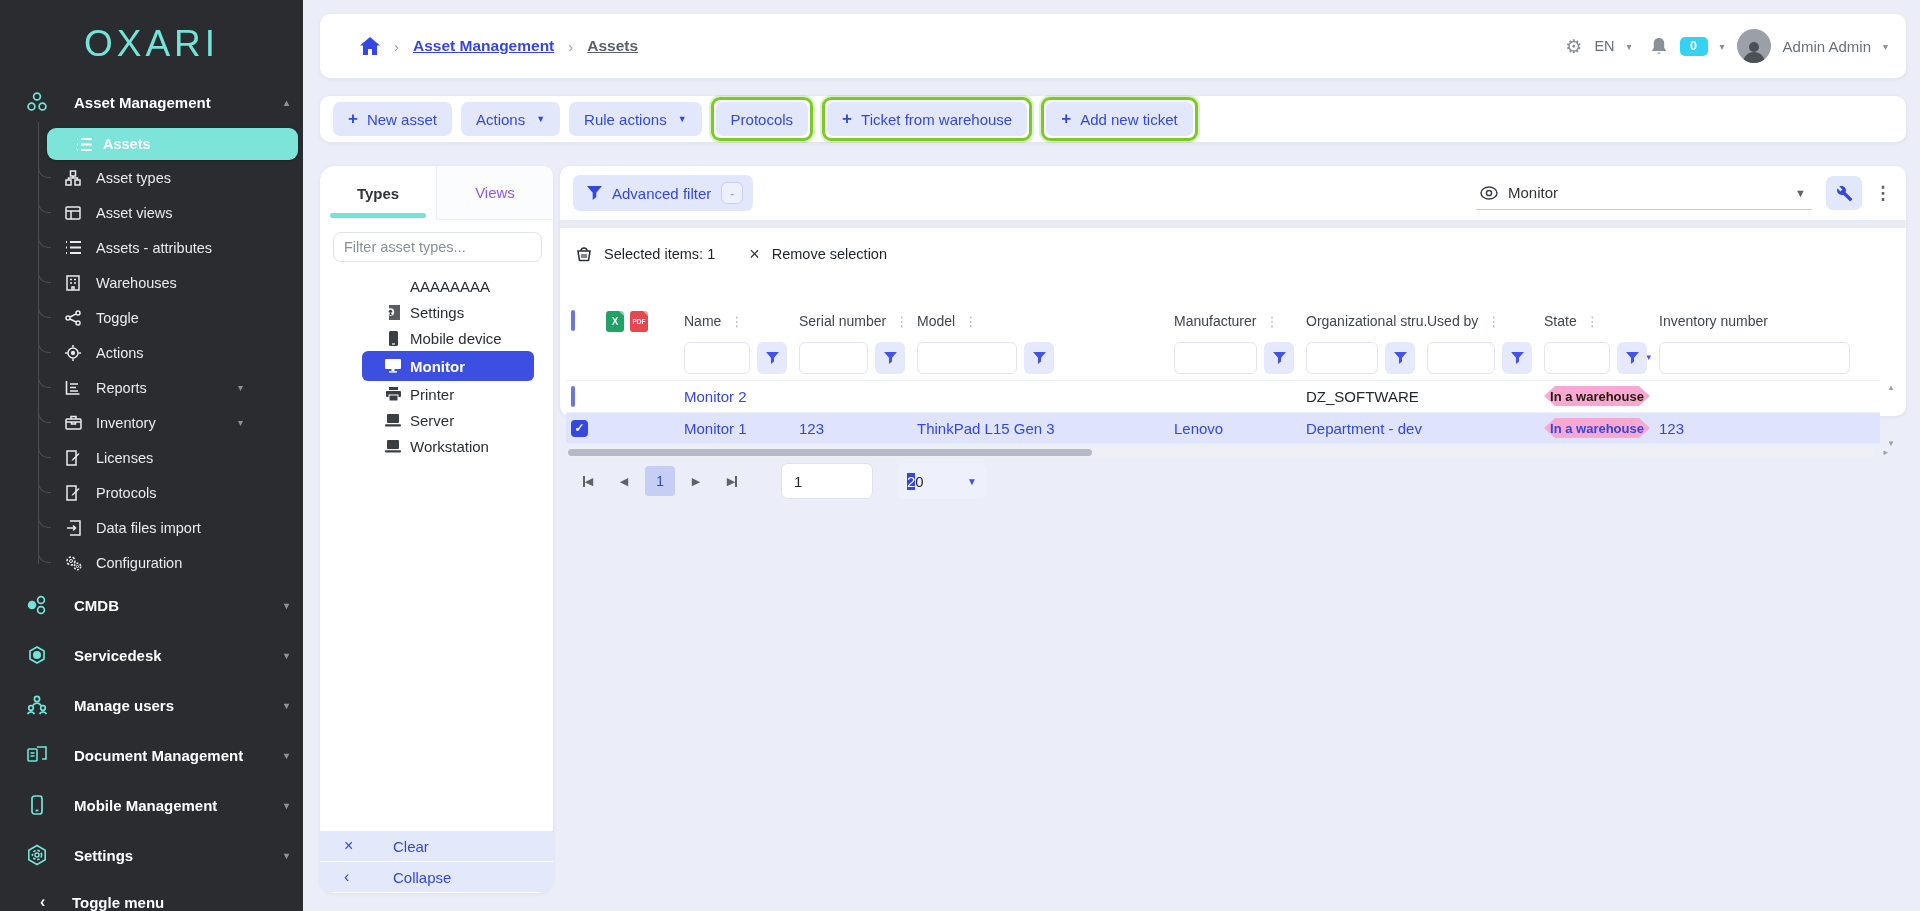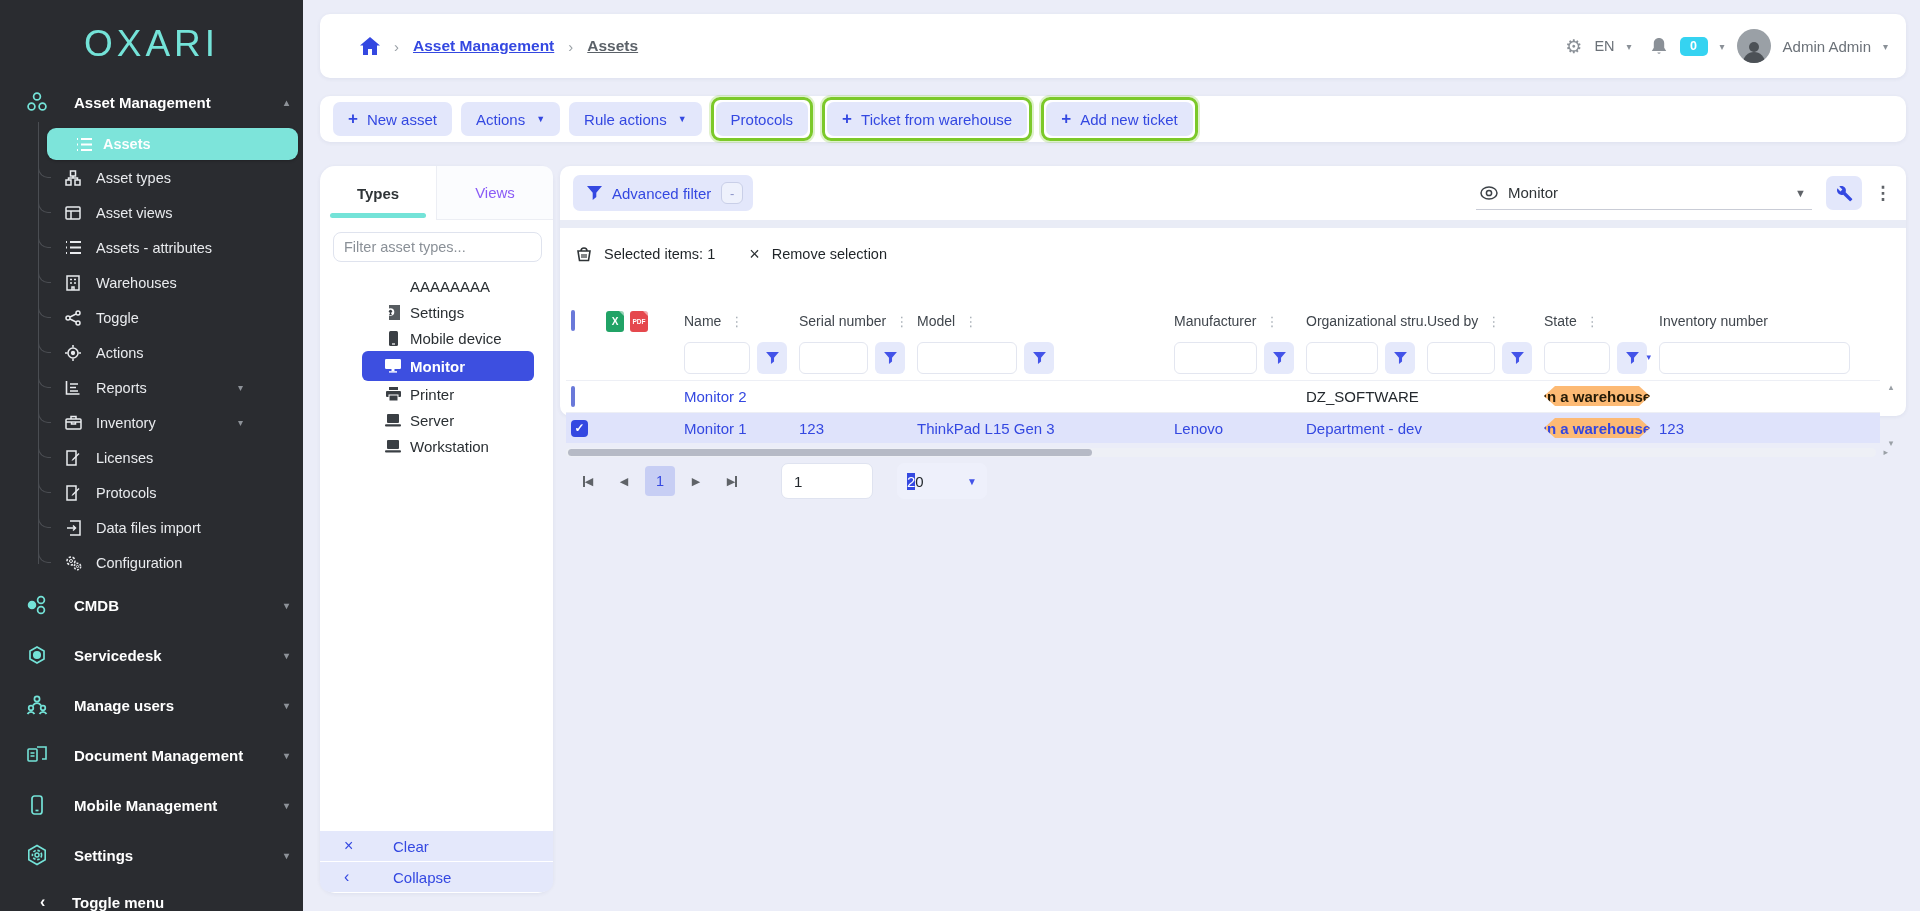--- a/index.html
+++ b/index.html
@@ -101,21 +101,21 @@
   .fsel { position:relative; }
   .fsel .selcaret { position:absolute; right:8px; top:11px; font-size:9px; color:#4353e8; pointer-events:none; }
   .fbtn { width:30px; height:32px; flex:none; background:#e5e9fb; border:none; border-radius:6px; display:flex; align-items:center; justify-content:center; cursor:pointer; }
 
   .trow { position:absolute; left:6px; right:26px; height:31px; border-top:1px solid #edeff5; font-size:15px; color:#3448e1; cursor:pointer; }
   .trow .cell { white-space:nowrap; overflow:hidden; }
   .trow.selected { background:#dfe3fb; }
   .cb { width:17px; height:17px; border:2px solid #6a79d9; border-radius:4px; background:#fff; margin-left:5px; cursor:pointer; }
   .cb.checked { background:#3448e1; border-color:#3448e1; color:#fff; font-size:12px; display:flex; align-items:center; justify-content:center; font-weight:700; }
   .dark-cell { color:#23282d; }
-  .badge { width:106px; height:20px; background:#fdba74; clip-path:polygon(11px 0, calc(100% - 11px) 0, 100% 50%, calc(100% - 11px) 100%, 11px 100%, 0 50%); display:flex; align-items:center; justify-content:center; font-size:15px; font-weight:700; }
+  .badge { width:106px; height:20px; background:#f9a8d4; clip-path:polygon(11px 0, calc(100% - 11px) 0, 100% 50%, calc(100% - 11px) 100%, 11px 100%, 0 50%); display:flex; align-items:center; justify-content:center; font-size:13px; font-weight:700; }
   .badge.b1 { color:#241a06; }
   .badge.b2 { color:#3346e0; }
 
   .exp-icons { display:flex; gap:6px; align-items:center; }
   .exp { width:18px; height:21px; border-radius:3px; color:#fff; display:flex; align-items:center; justify-content:center; font-weight:700; cursor:pointer; position:relative; }
   .exp.xls { background:#21a366; font-size:10px; }
   .exp.pdf { background:#e5484d; font-size:6.5px; }
   .exp::after { content:""; position:absolute; right:0; top:0; border-style:solid; border-width:0 5px 5px 0; border-color:transparent #ffffff88 transparent transparent; }
 
   .hscroll { position:absolute; left:6px; right:30px; top:282px; height:9px; background:#eef0f6; border-radius:5px; }

